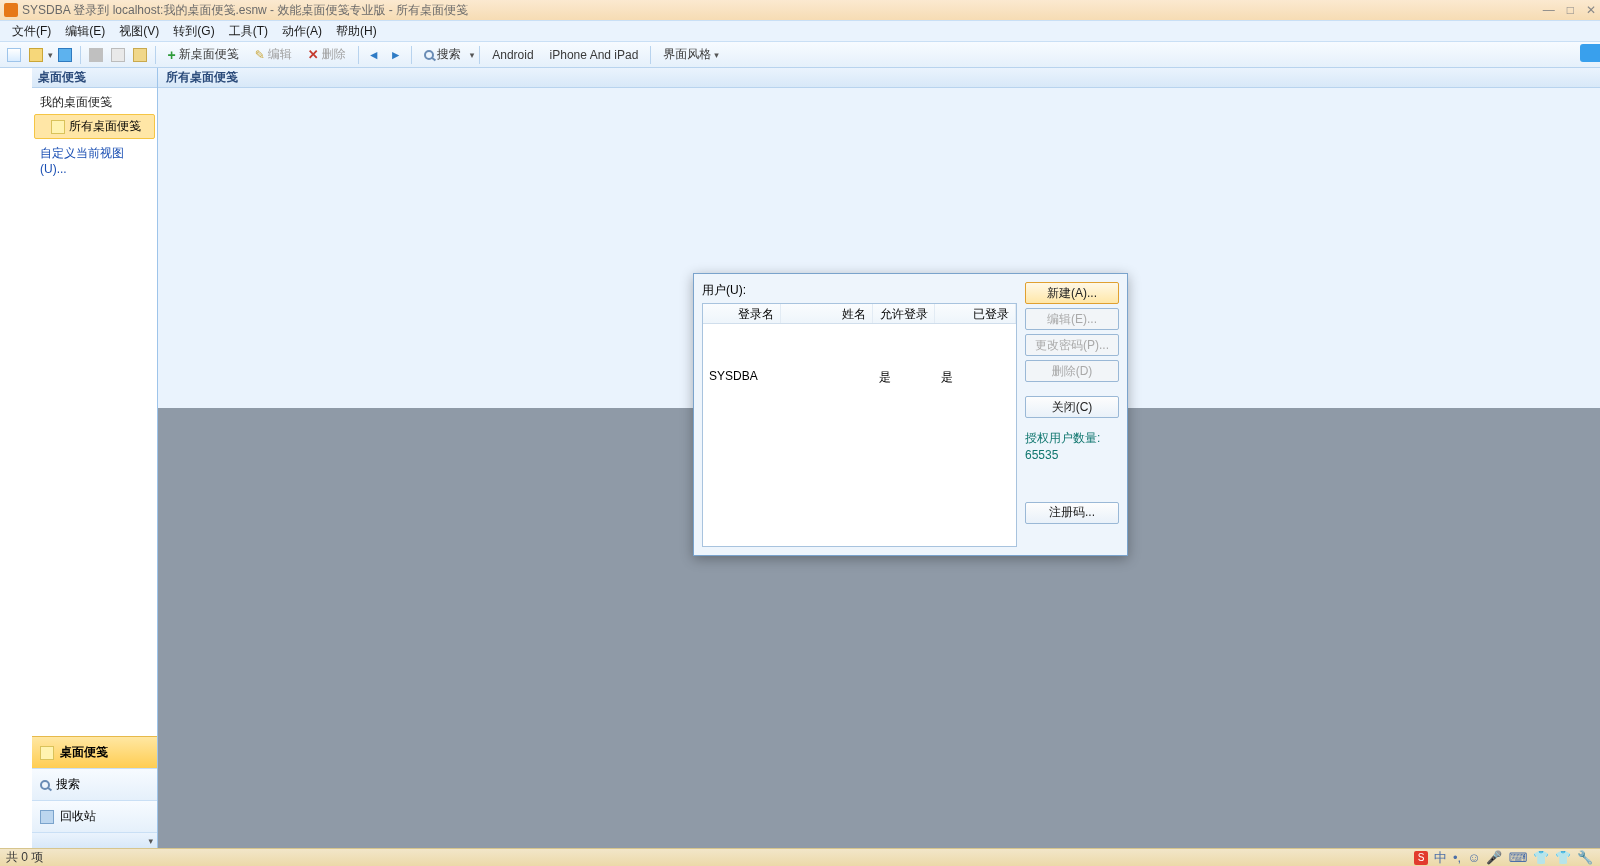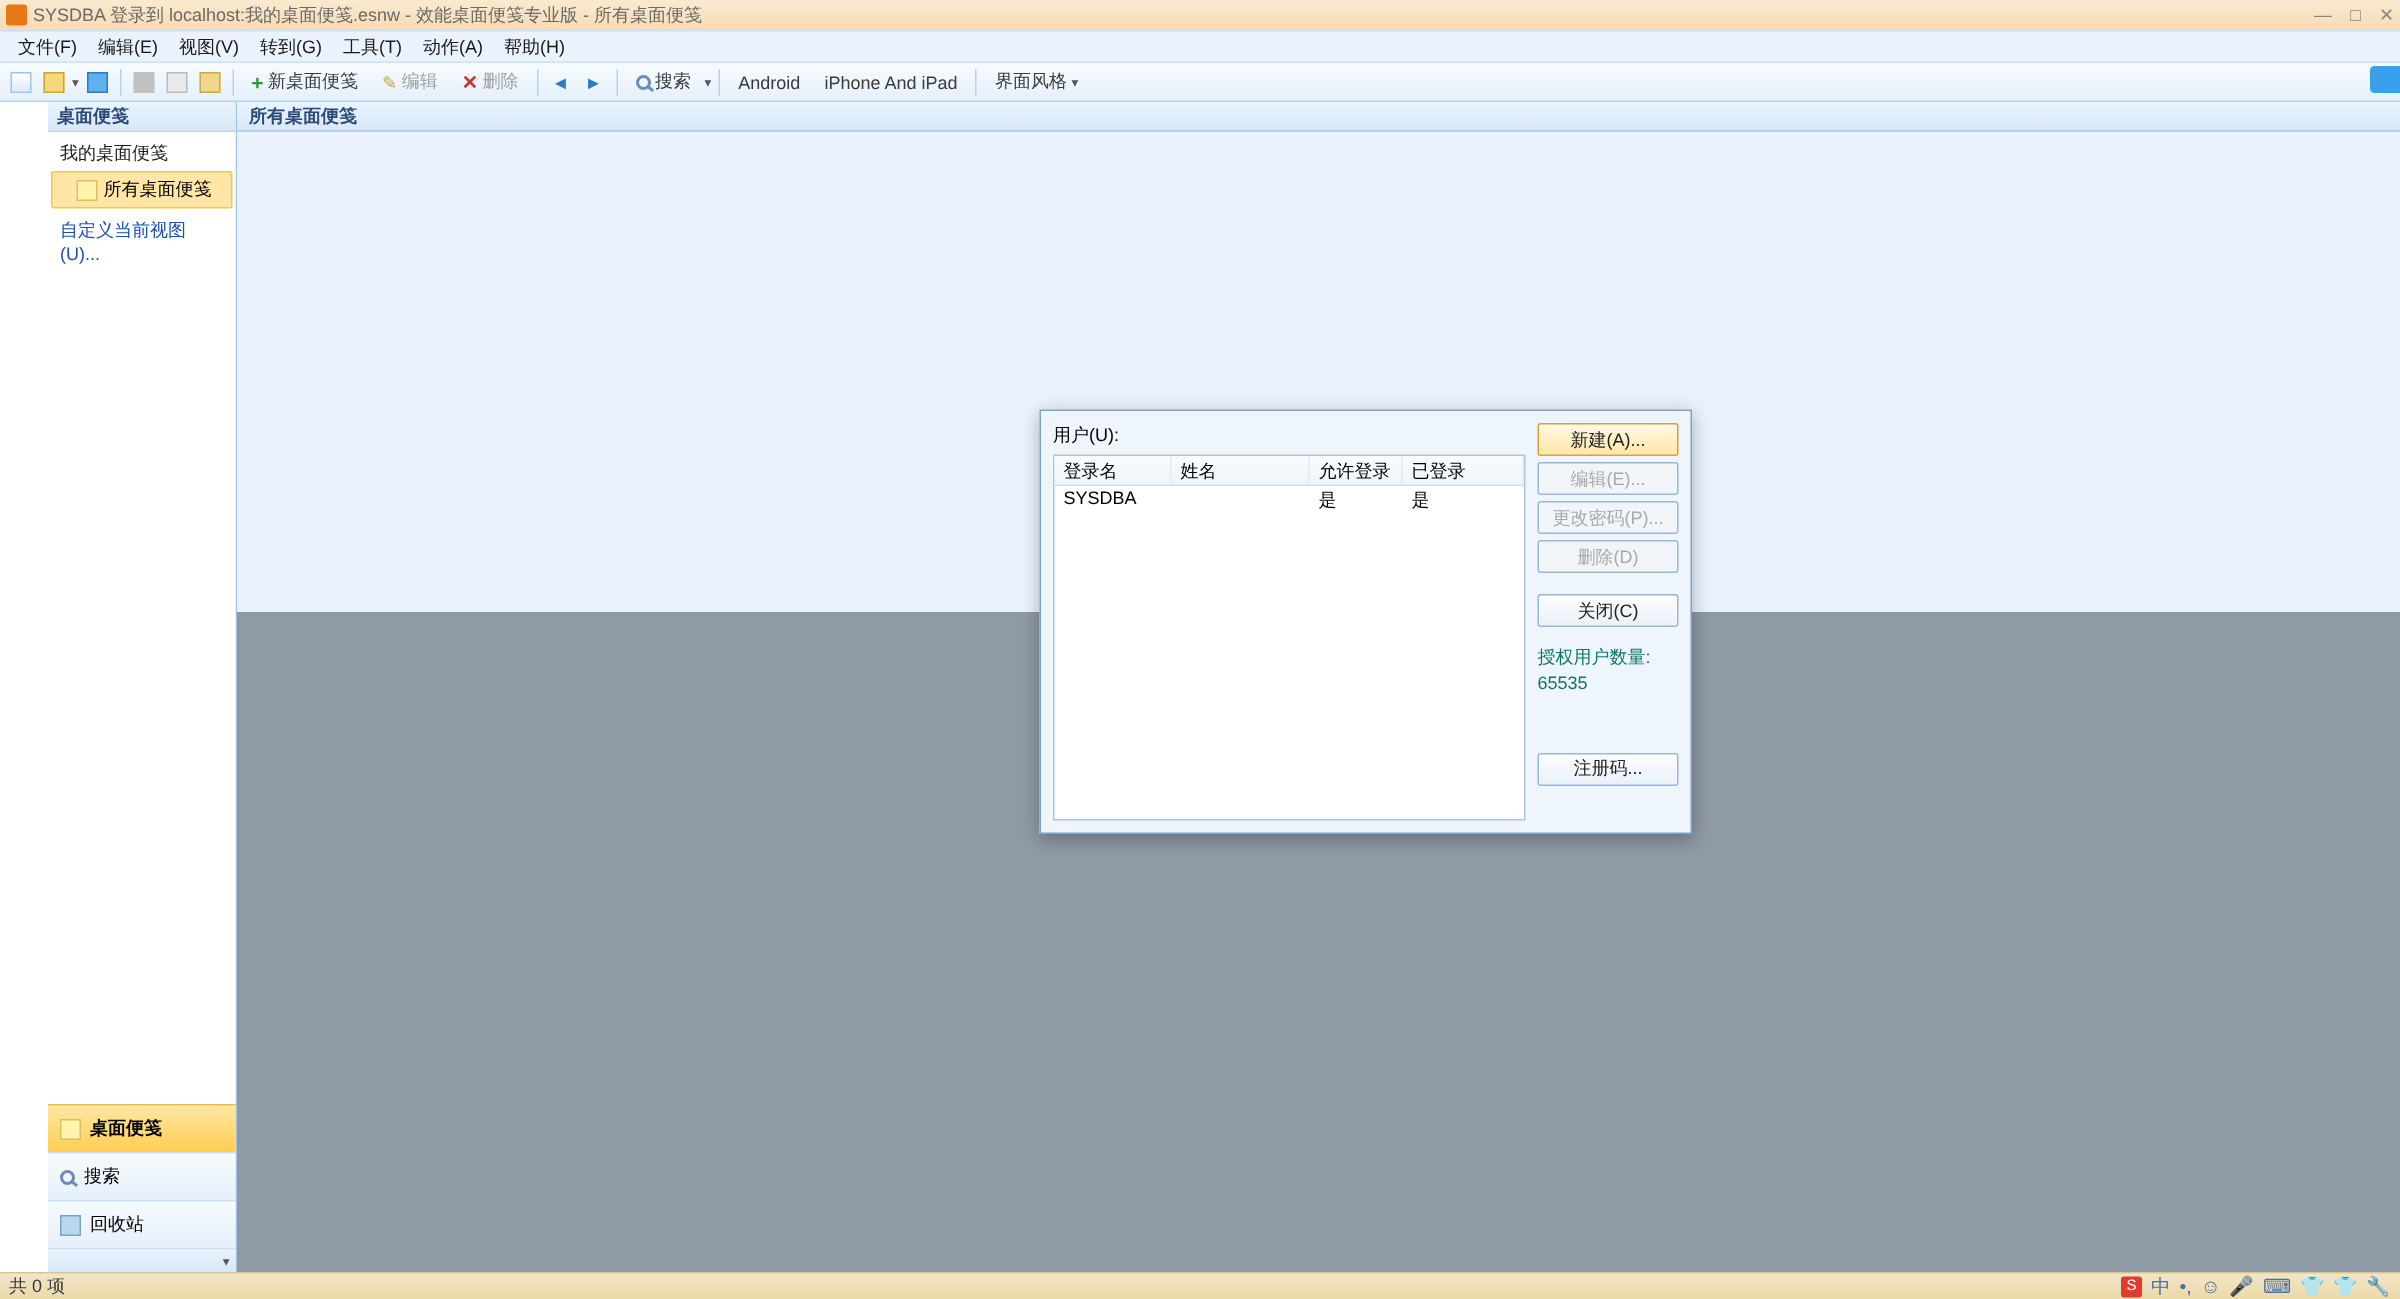--- a/index.html
+++ b/index.html
@@ -53,24 +53,24 @@
 
 .dialog { position: absolute; left: 535px; top: 205px; width: 435px; background: #eef5fc; border: 1px solid #7aa3cc; box-shadow: 0 3px 12px rgba(0,0,0,.3); }
 .dlg-title { height: 24px; background: linear-gradient(#e3eefb,#d3e3f5); border-bottom: 1px solid #b8d3ee; display: flex; align-items: center; padding: 0 8px; color: #2a4a7a; }
 .dlg-title .close { margin-left: auto; width: 18px; height: 16px; display: flex; align-items: center; justify-content: center; color: #666; cursor: pointer; border: 1px solid #c7d8ea; background: #f3f8fd; }
 .dlg-body { padding: 8px; }
 .dlg-row { display: flex; gap: 8px; }
 .dlg-left { flex: 1; }
 .dlg-right { width: 94px; display: flex; flex-direction: column; gap: 4px; }
 .user-label { margin-bottom: 4px; }
 .user-table { border: 1px solid #a8c3de; background: #fff; height: 244px; }
-.ut-head { display: flex; height: 20px; background: linear-gradient(#fafcfe,#eef5fb); border-bottom: 1px solid #d0deec; }
+.ut-head { display: flex; height: 20px; background: linear-gradient(#fafcfe,#eef5fb); border-bottom: 1px solid #d0deec; text-align: right; }
 .ut-h { padding: 2px 6px; border-right: 1px solid #e2ebf4; }
 .ut-row { display: flex; height: 18px; }
-.ut-c { padding: 1px 6px; }
+.ut-c { padding: 1px 6px; margin-top: 44px; }
 
 .dlg-btn { height: 22px; border: 1px solid #9ab8d6; background: linear-gradient(#fdfdfd,#e9f1f9); border-radius: 2px; cursor: pointer; color: #222; }
 .dlg-btn.primary { border-color: #e0a030; background: linear-gradient(#fff8e6,#ffe7a8); }
 .dlg-btn:disabled { color: #a9a9a9; background: #f2f5f8; cursor: default; }
 
 .dlg-info { margin-top: 8px; color: #0f766e; line-height: 1.4; }
 
 .user-memo { margin-top: 10px; display: flex; gap: 8px; }
 .memo-box { flex: 1; height: 96px; border: 1px solid #a8c3de; background: #fff; position: relative; }
 .memo-scroll { position: absolute; right: 0; top: 0; bottom: 0; width: 15px; background: #eef3f8; border-left: 1px solid #d5e0eb; }

